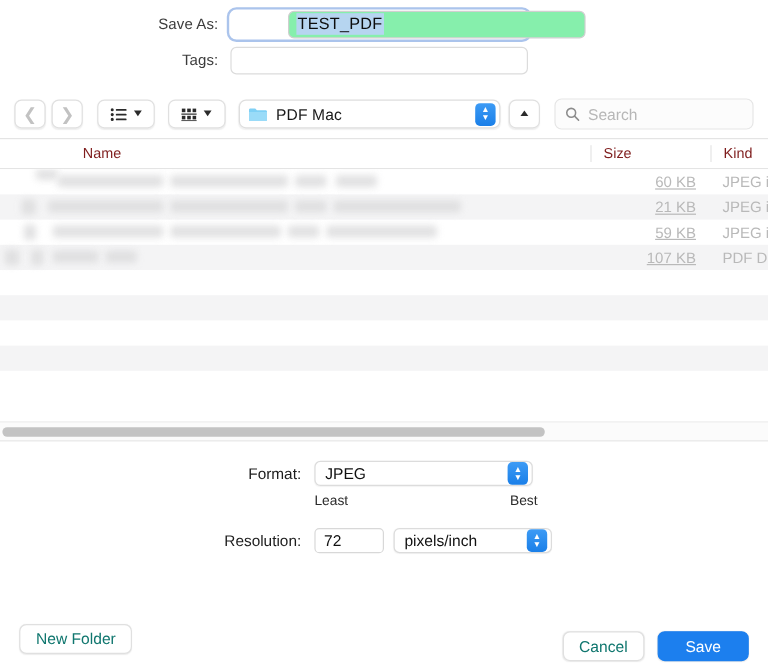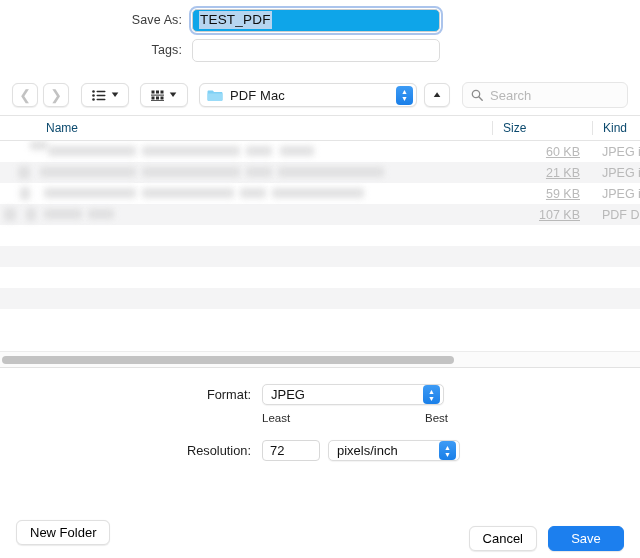--- a/index.html
+++ b/index.html
@@ -55,29 +55,30 @@
     border-radius: 8px;
     border: 2.5px solid rgba(120,160,225,0.62);
     box-sizing: border-box;
     pointer-events: none;
   }
   .text-input {
     width: 100%;
     height: 23px;
     border: 1px solid #cfcfcf;
     border-radius: 5px;
-    background: #0ea5e9;
+    background: #86efac;
     box-sizing: border-box;
     font-size: 13px;
     color: #111;
     padding: 0 6px;
     display: flex;
     align-items: center;
     position: relative;
     z-index: 2;
+    margin-left: 48px;
   }
   .sel-text {
     background: #b6d5f0;
     color: #0d0d0d;
     padding: 1px 1px 2px 1px;
     font-size: 13.5px;
     letter-spacing: 0.2px;
   }
   .tags-input {
     width: 248px;
@@ -177,21 +178,22 @@
 
   
   .col-head {
     display: flex;
     height: 24px;
     align-items: center;
     border-top: 1px solid #e4e4e4;
     border-bottom: 1px solid #e4e4e4;
     background: #fff;
     font-size: 12px;
-    color: #0c4a6e;
+    color: #7f1d1d;
+    padding-left: 23px;
   }
   .ch-name { flex: 1; padding-left: 46px; }
   .ch-size { width: 100px; padding-left: 10px; border-left: 1px solid #e4e4e4; box-sizing: border-box; }
   .ch-kind { width: 48px; padding-left: 10px; border-left: 1px solid #e4e4e4; box-sizing: border-box; }
 
   
   .file-list {
     position: relative;
     background: #fff;
     overflow: hidden;
@@ -355,21 +357,21 @@
     font-size: 13px;
     display: flex;
     align-items: center;
     justify-content: center;
     box-sizing: border-box;
     padding: 0 13px;
   }
   .btn-plain {
     background: #fff;
     border: 1px solid #e0e0e0;
-    color: #000000;
+    color: #0f766e;
     box-shadow: 0 0.5px 1px rgba(0,0,0,0.08);
   }
   .btn-primary {
     background: #1c7fee;
     color: #ffffff;
     border: 1px solid #1c7fee;
     min-width: 76px;
     box-shadow: 0 0.5px 1px rgba(0,0,0,0.10);
   }
   .spacer { flex: 1; }

